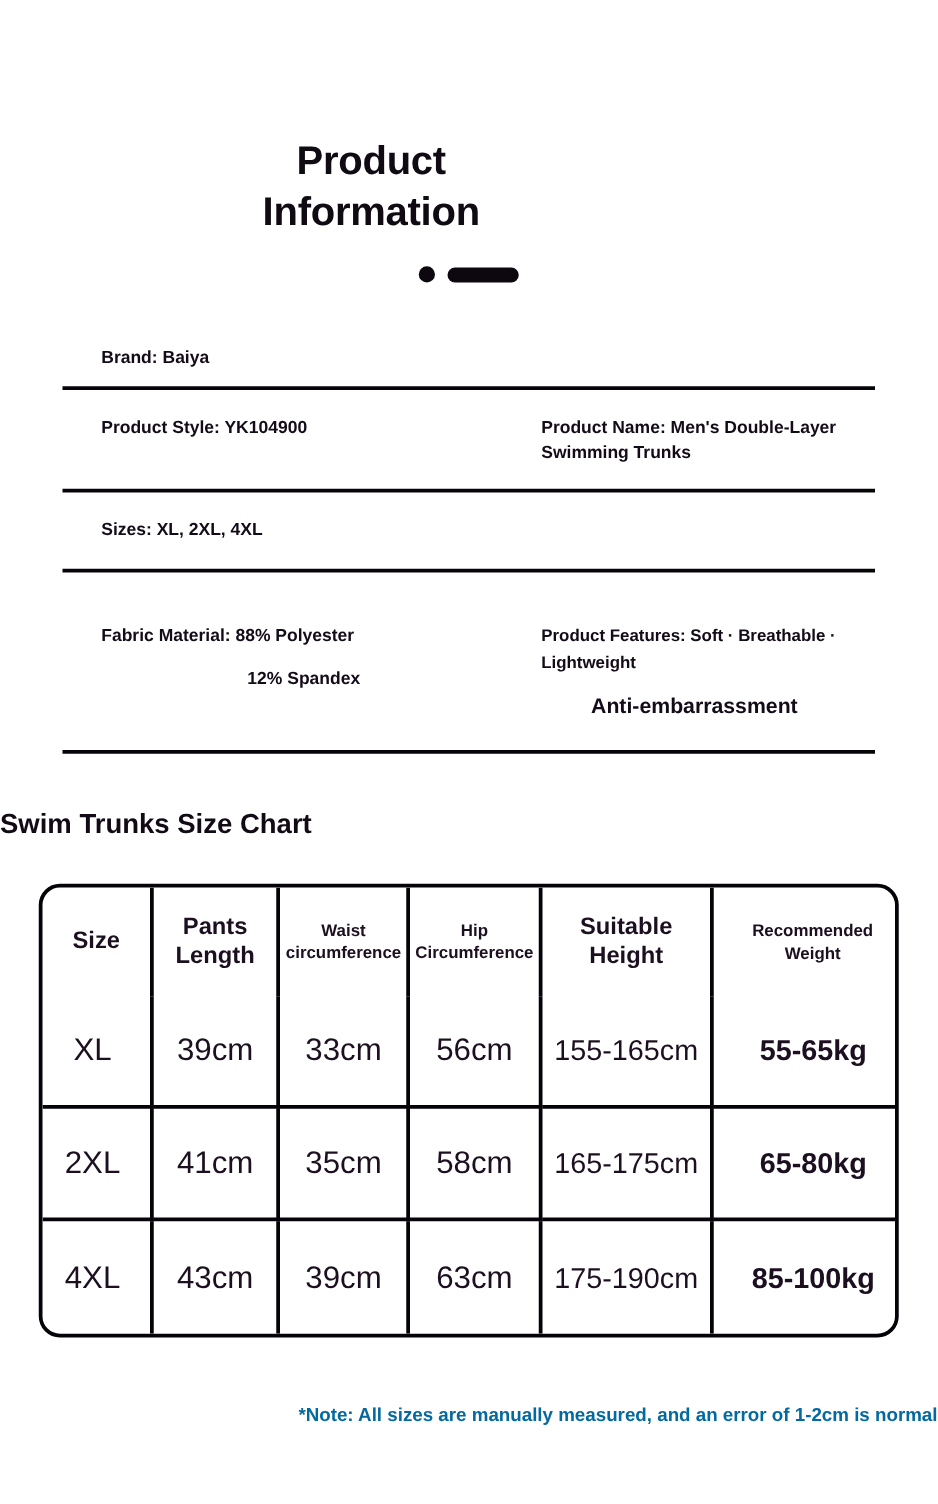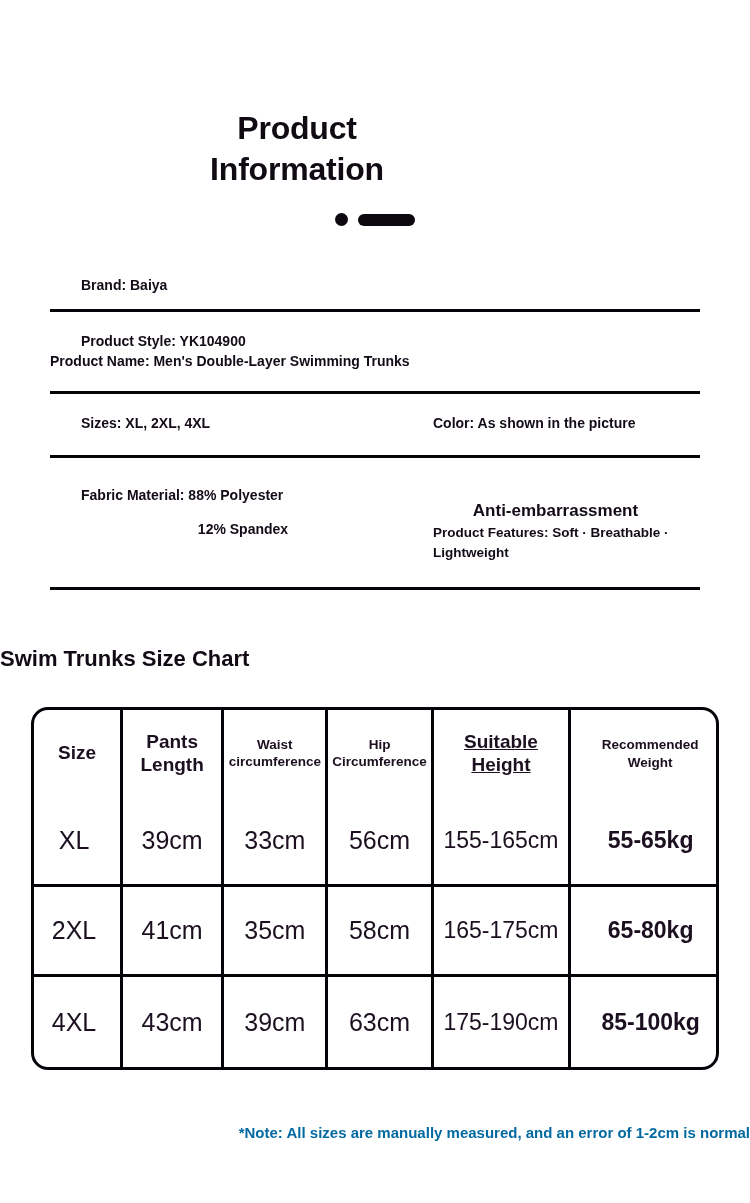--- a/index.html
+++ b/index.html
@@ -99,23 +99,23 @@
     text-align: center;
     padding-right: 28px;
   }
   .info-txt.sub2 {
     text-align: center;
     padding-right: 22px;
     font-size: 17px;
   }
 
   .r1 { padding-top: 8px; padding-bottom: 14px; }
-  .r2 { padding-top: 20px; padding-bottom: 20px; flex-direction: column; }
+  .r2 { padding-top: 20px; padding-bottom: 20px; }
   .r3 { padding-top: 20px; padding-bottom: 22px; }
-  .r4 { padding-top: 28px; padding-bottom: 24px; }
+  .r4 { padding-top: 41px; padding-bottom: 24px; }
 
   
   .chart-title {
     position: absolute;
     left: 0;
     top: 646px;
     width: 750px;
     font-size: 22px;
     font-weight: 700;
     color: #120b16;
@@ -148,21 +148,21 @@
   table.size-table tr > *:last-child { border-right: none; }
   table.size-table tr:last-child > * { border-bottom: none; }
 
   thead th { height: 87px; }
   tbody td { height: 90px; }
 
   .c-size  { width: 88px; }
   .c-len   { width: 100px; }
   .c-waist { width: 103px; }
   .c-hip   { width: 104px; }
-  .c-height{ width: 136px; text-decoration: underline; }
+  .c-height{ width: 136px; }
   .c-weight{ width: 143px; }
 
   .th-big {
     font-size: 19px;
     font-weight: 700;
     line-height: 1.2;
     white-space: pre-line;
   }
   .th-small {
     font-size: 13.5px;
@@ -249,35 +249,32 @@
       <div class="info-txt">Product Name: Men's Double-Layer Swimming Trunks</div>
     </div>
   </div>
 
   <div class="rule"></div>
 
   <div class="info-row r3">
     <div class="info-col-left">
       <div class="info-txt">Sizes: XL, 2XL, 4XL</div>
     </div>
-    <div class="info-col-right">
-      <div class="info-txt">Color: As shown in the picture</div>
-    </div>
   </div>
 
   <div class="rule"></div>
 
   <div class="info-row r4">
     <div class="info-col-left">
       <div class="info-txt">Fabric Material: 88% Polyester</div>
       <div class="info-txt sub" style="margin-top:14px;">12% Spandex</div>
     </div>
     <div class="info-col-right">
+      <div class="info-txt small">Product Features: Soft · Breathable · Lightweight</div>
       <div class="info-txt sub2" style="margin-top:13px;">Anti-embarrassment</div>
-      <div class="info-txt small">Product Features: Soft · Breathable · Lightweight</div>
     </div>
   </div>
 
   <div class="rule"></div>
 </div>
 
 <div class="chart-title">Swim Trunks Size Chart</div>
 
 <div class="size-table-wrap">
   <table class="size-table">

